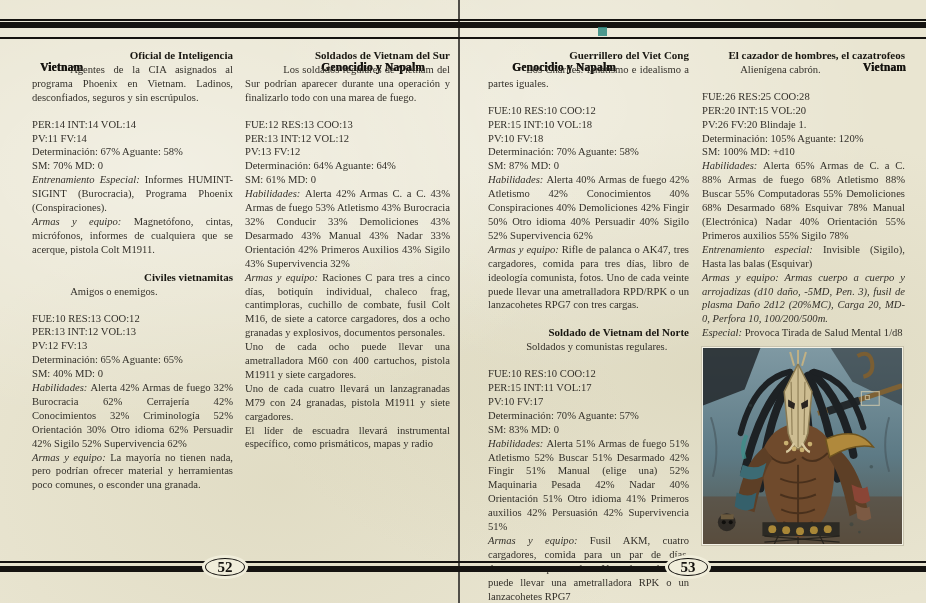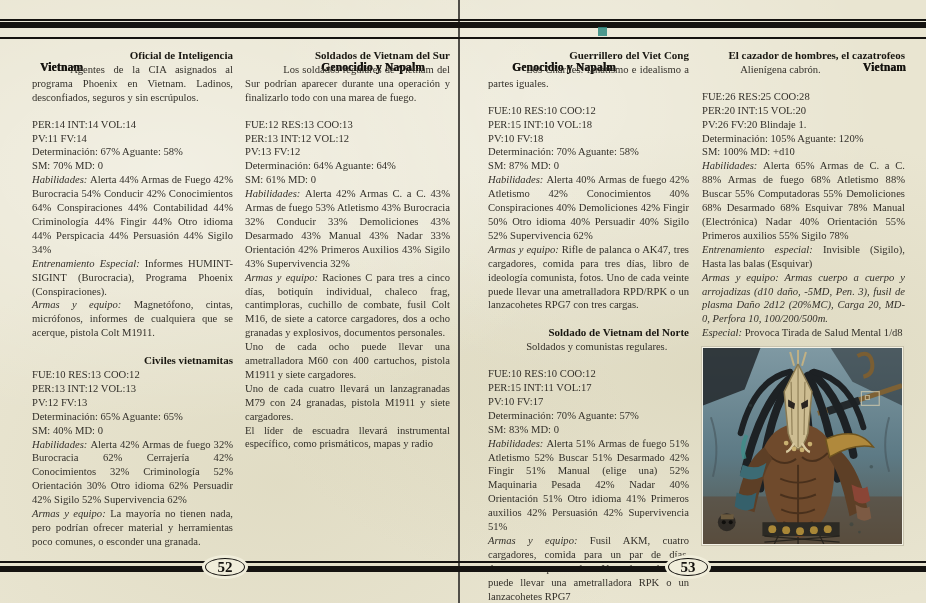--- a/index.html
+++ b/index.html
@@ -96,24 +96,24 @@
   <div class="rule hdr-thin-bot"></div>
   <div class="teal-mark"></div>
 
   <div class="col col-p52-a">
       <div class="p p-heading">Oficial de Inteligencia</div>
       <div class="p p-intro">Agentes de la CIA asignados al programa Phoenix en Vietnam. Ladinos, desconfiados, seguros y sin escrúpulos.</div>
       <div class="p p-stat">PER:14 INT:14 VOL:14</div>
       <div class="p p-stat">PV:11 FV:14</div>
       <div class="p p-stat">Determinación: 67% Aguante: 58%</div>
       <div class="p p-stat">SM: 70% MD: 0</div>
-      <div class="p p-labeled"><i>Habilidades: </i>Alerta 44% Armas de Fuego 42% Burocracia 54% Conducir 42% Conocimientos 64% Conspiraciones 44% Contabilidad 44% Criminología 44% Fingir 44% Otro idioma 44% Perspicacia 44% Persuasión 44% Sigilo 34%</div>
       <div class="p p-labeled"><i>Entrenamiento Especial: </i>Informes HUMINT-SIGINT (Burocracia), Programa Phoenix (Conspiraciones).</div>
       <div class="p p-labeled"><i>Armas y equipo: </i>Magnetófono, cintas, micrófonos, informes de cualquiera que se acerque, pistola Colt M1911.</div>
       <div class="p p-heading">Civiles vietnamitas</div>
+      <div class="p p-intro">Amigos o enemigos.</div>
       <div class="p p-stat">FUE:10 RES:13 COO:12</div>
       <div class="p p-stat">PER:13 INT:12 VOL:13</div>
       <div class="p p-stat">PV:12 FV:13</div>
       <div class="p p-stat">Determinación: 65% Aguante: 65%</div>
       <div class="p p-stat">SM: 40% MD: 0</div>
       <div class="p p-labeled"><i>Habilidades: </i>Alerta 42% Armas de fuego 32% Burocracia 62% Cerrajería 42% Conocimientos 32% Criminología 52% Orientación 30% Otro idioma 62% Persuadir 42% Sigilo 52% Supervivencia 62%</div>
       <div class="p p-labeled"><i>Armas y equipo: </i>La mayoría no tienen nada, pero podrían ofrecer material y herramientas poco comunes, o esconder una granada.</div>
     </div>
   <div class="col col-p52-b">
       <div class="p p-heading">Soldados de Vietnam del Sur</div>

